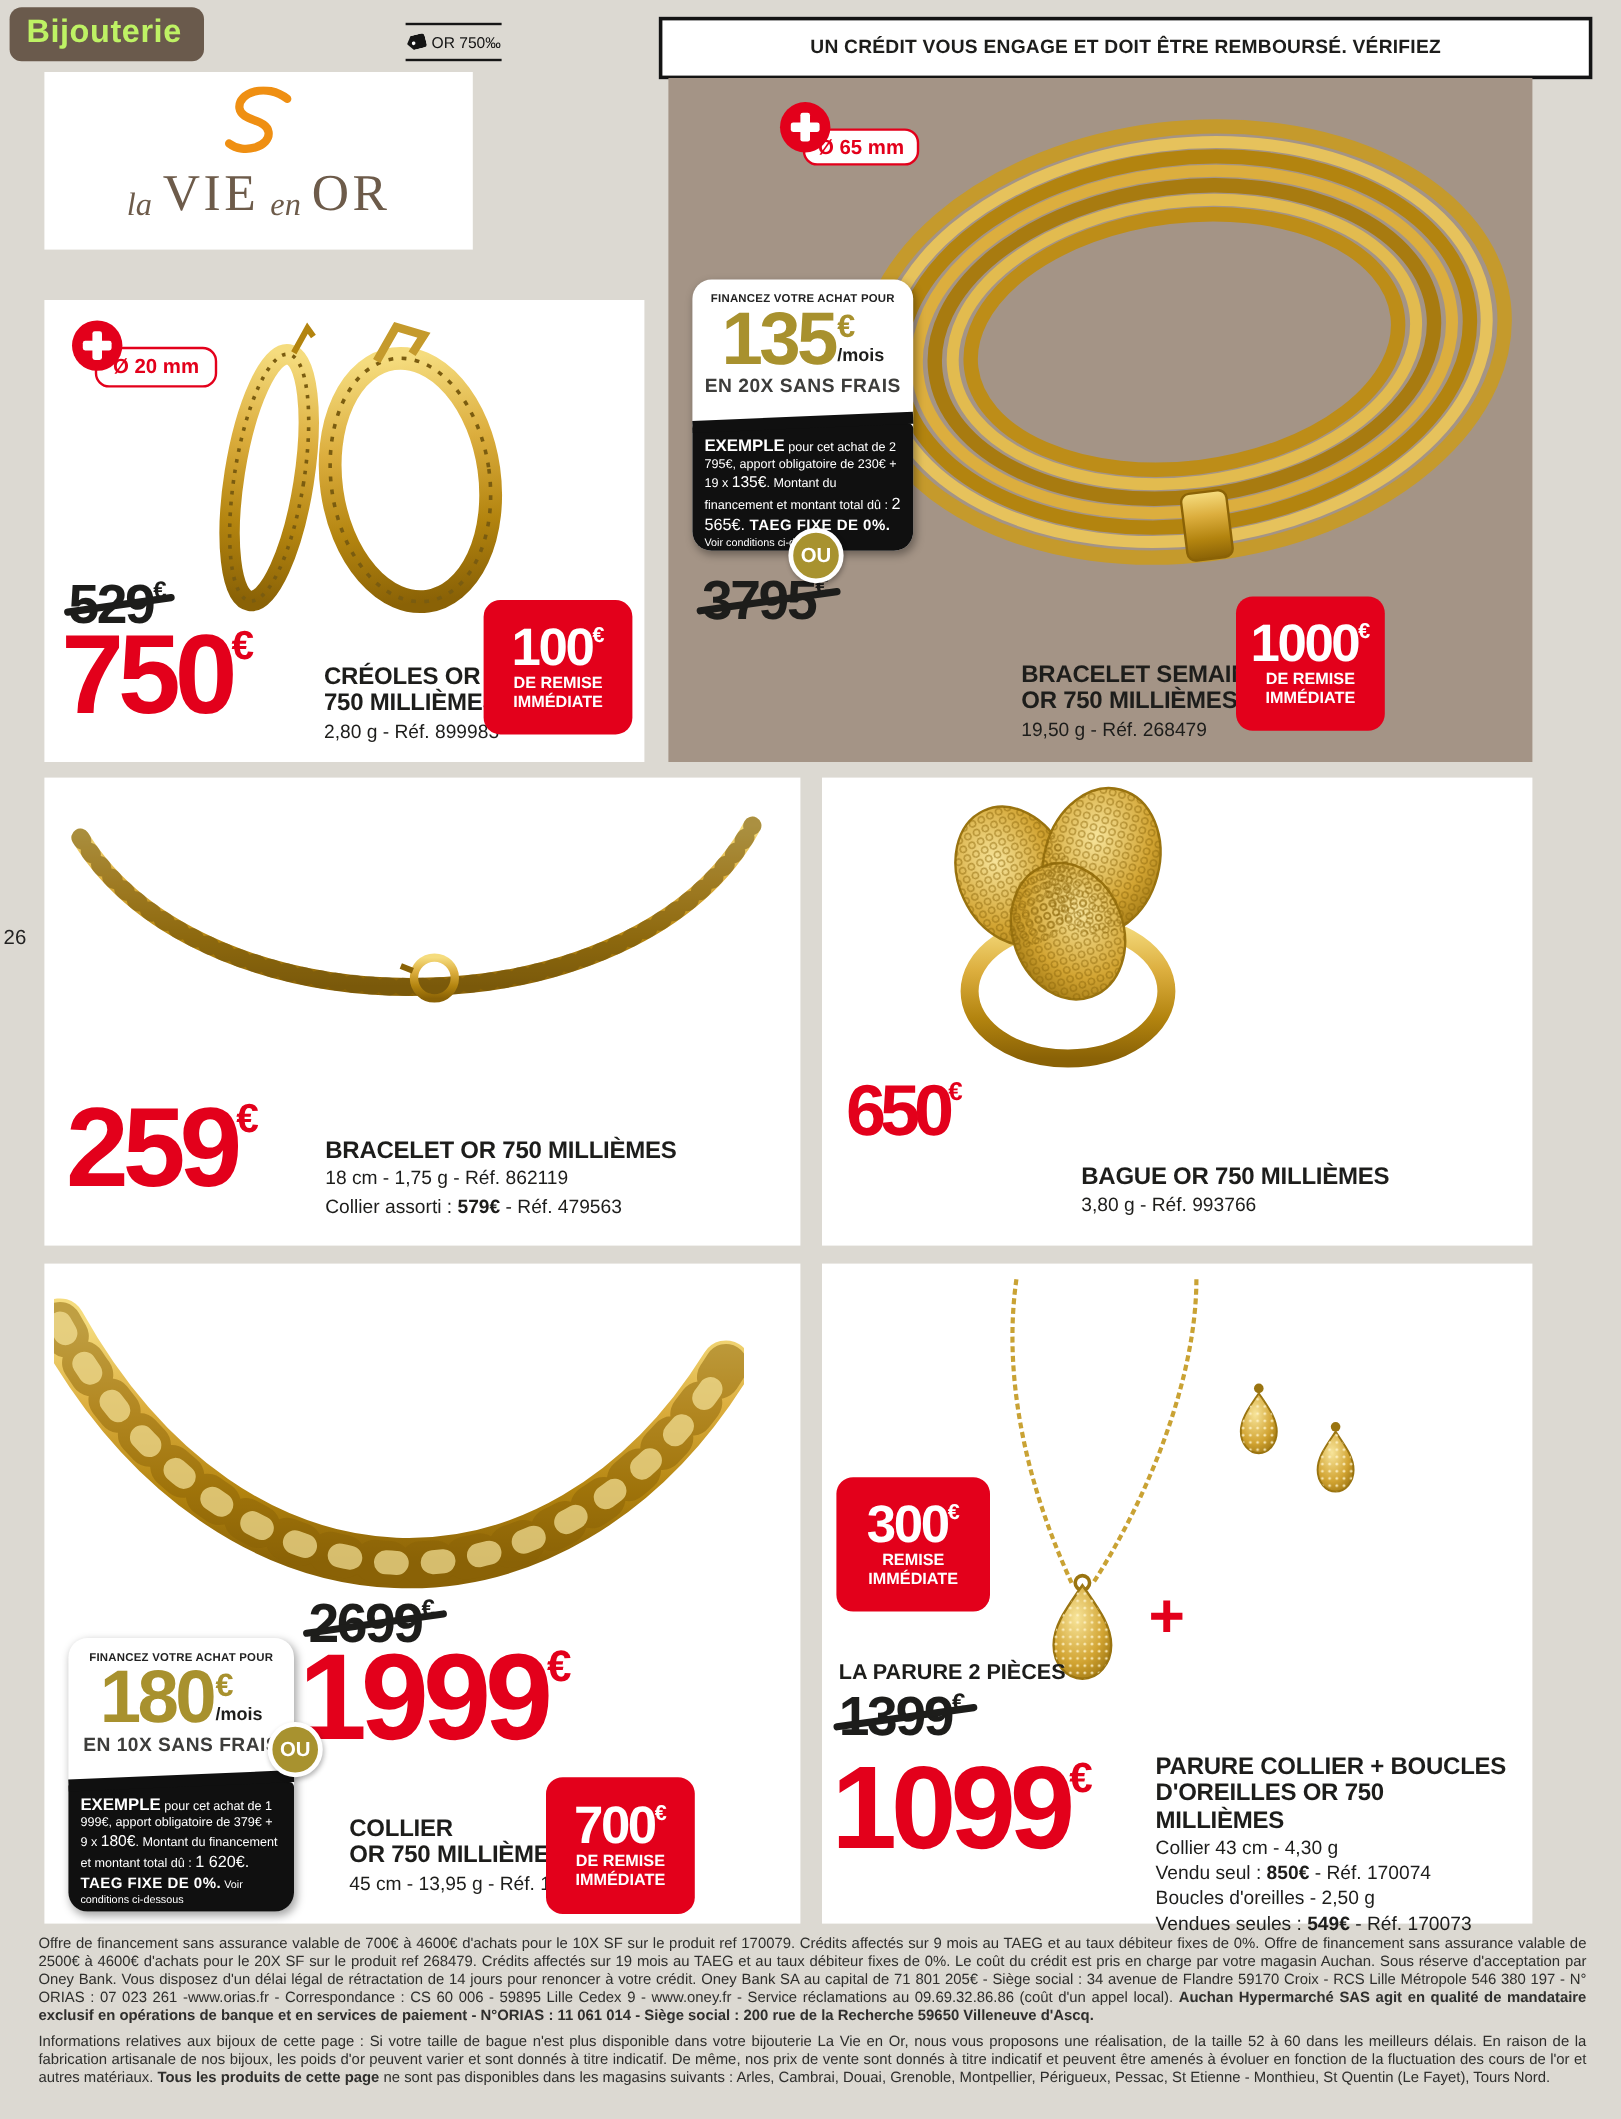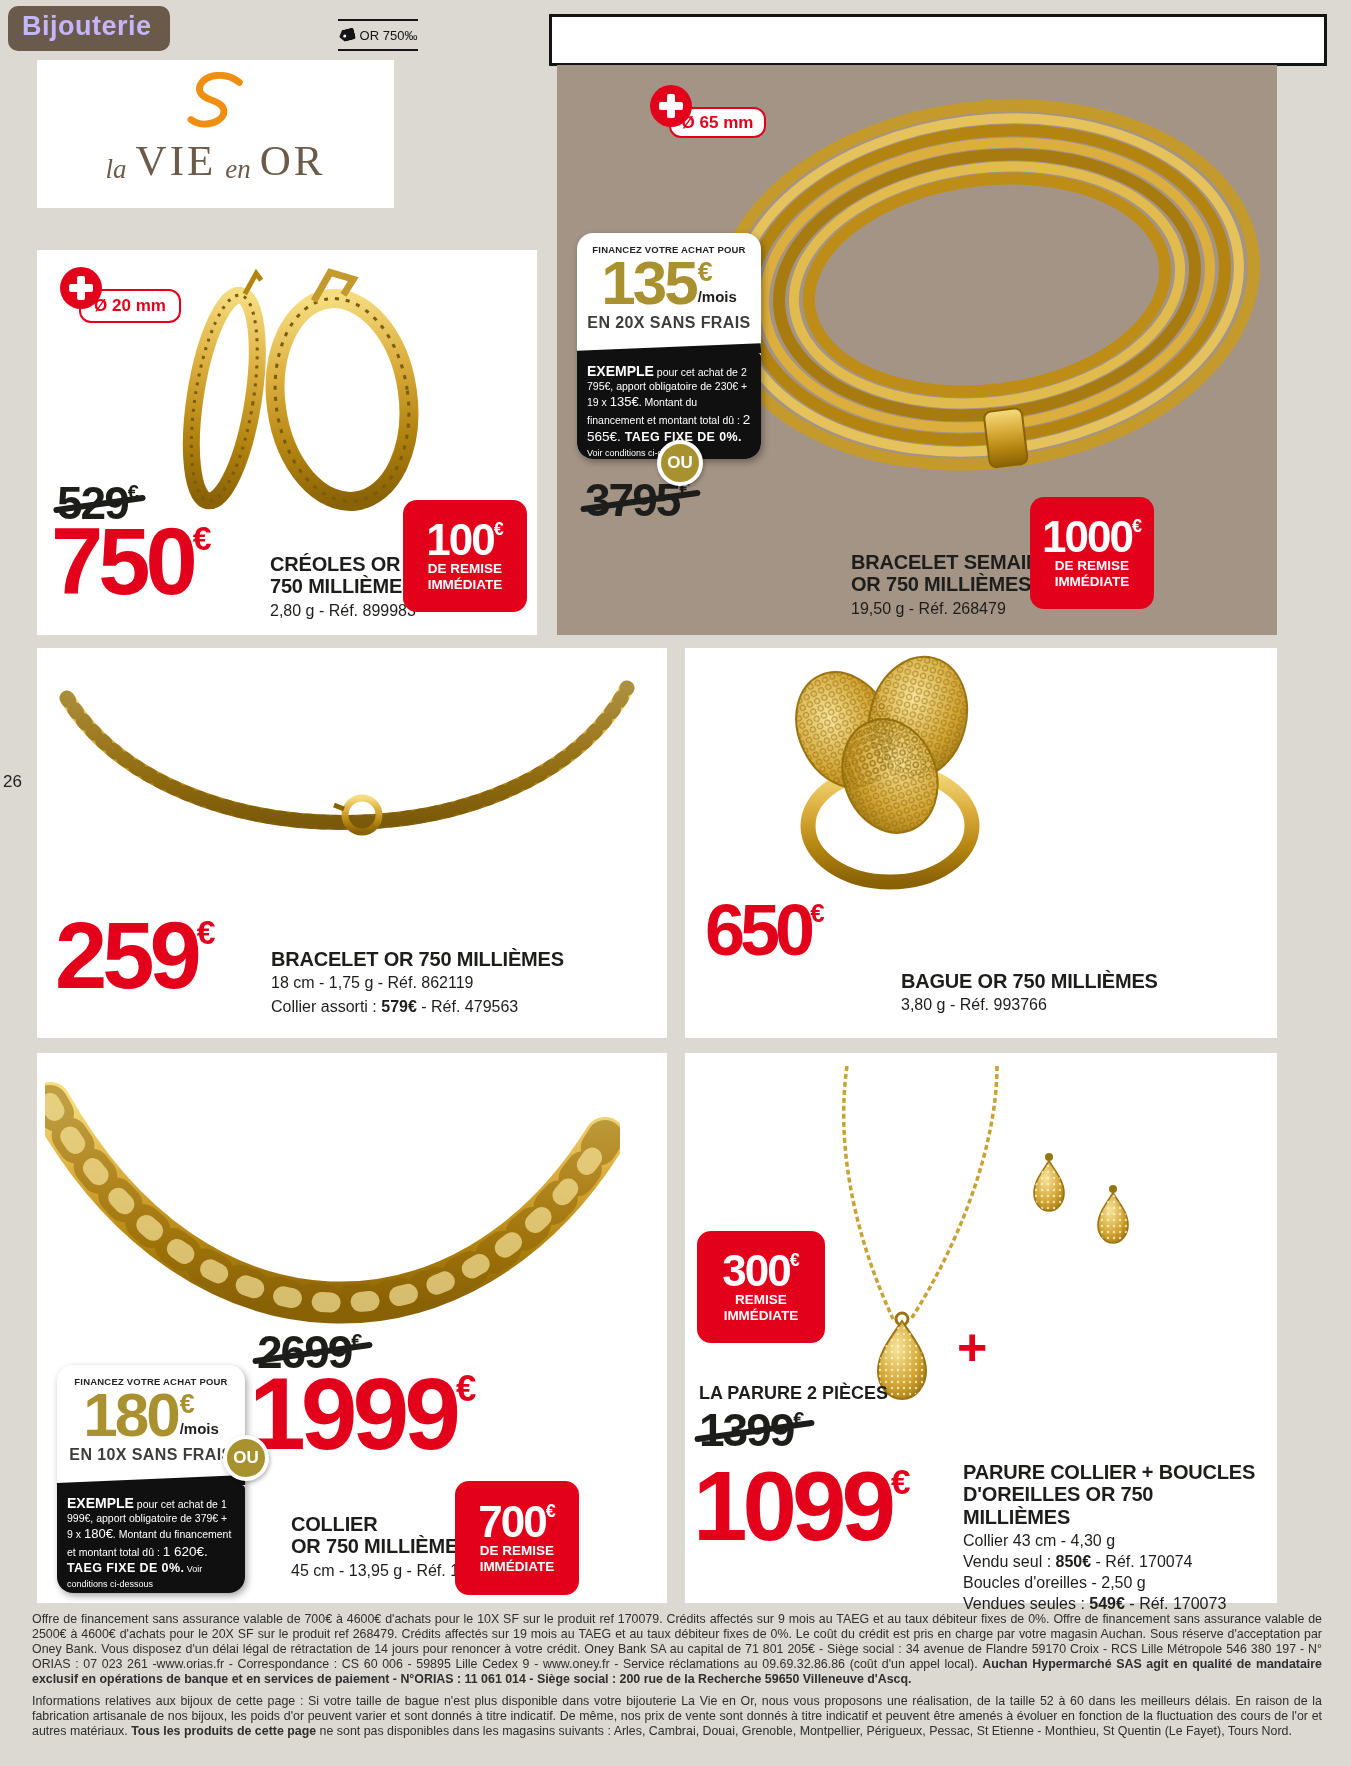--- a/index.html
+++ b/index.html
@@ -2,21 +2,21 @@
 <html><head>
 <meta charset="utf-8">
 <style>
   html,body{margin:0;padding:0;background:#b9b6af;}
   *{box-sizing:border-box;}
   #page{position:relative;width:1351px;height:1766px;background:#dcd9d2;overflow:hidden;
         font-family:"Liberation Sans",sans-serif;color:#1d1d1b;}
   .card{position:absolute;background:#fff;}
 
   
-  #bijou-badge{position:absolute;left:8px;top:6px;background:#6a5a4c;color:#c4b5fd;
+  #bijou-badge{position:absolute;left:8px;top:6px;background:#6a5a4c;color:#bef264;
     font-size:27px;font-weight:bold;padding:5px 18px 9px 14px;border-radius:10px;letter-spacing:.5px;}
   #logo-card{left:37px;top:60px;width:357px;height:148px;text-align:center;}
   .logo-text{display:flex;align-items:flex-end;gap:9px;justify-content:center;
     font-family:"Liberation Serif",serif;color:#6d5b4a;margin-top:-4px;}
   .lg-it{font-style:italic;font-size:27px;}
   .lg-caps{font-size:43px;letter-spacing:3px;}
   #gold-badge{position:absolute;left:338px;top:19px;width:80px;height:32px;
     border-top:2px solid #161616;border-bottom:2px solid #161616;
     display:flex;align-items:center;justify-content:center;gap:5px;font-size:13px;color:#141414;}
   .tag-icon{width:16px;height:12px;background:#141414;border-radius:2px 3px 3px 2px;position:relative;
@@ -121,20 +121,21 @@
       <span class="lg-caps">OR</span>
     </div>
   </div>
 
   <div id="gold-badge">
     <span class="tag-icon"></span>
     <span>OR 750‰</span>
   </div>
 
   <div id="warn-box">
+    <span>UN CRÉDIT VOUS ENGAGE ET DOIT ÊTRE REMBOURSÉ. VÉRIFIEZ</span>
   </div>
 
   <div class="card" style="left:37px;top:250px;width:500px;height:385px;">
     <span class="plus-circle" style="left:23px;top:17px;"></span>
     <span class="pill" style="left:42px;top:39px;width:102px;height:34px;">Ø 20 mm</span>
 
     <svg style="position:absolute;left:115px;top:0;" width="270" height="268" viewBox="0 0 270 268">
       <g transform="rotate(9 72 150)">
         <ellipse cx="72" cy="148" rx="29" ry="104" fill="none" stroke="url(#goldg)" stroke-width="17"></ellipse>
         <ellipse cx="72" cy="148" rx="29" ry="104" fill="none" stroke="#7a5c10" stroke-width="3" stroke-dasharray="3 6"></ellipse>
@@ -242,21 +243,21 @@
       <ellipse cx="150" cy="178" rx="82" ry="56" fill="none" stroke="url(#goldg)" stroke-width="15"></ellipse>
       <g>
         <ellipse cx="105" cy="82" rx="46" ry="60" transform="rotate(-25 105 82)" fill="url(#goldr)" stroke="#9a7410" stroke-width="2"></ellipse>
         <ellipse cx="178" cy="70" rx="48" ry="62" transform="rotate(15 178 70)" fill="url(#goldr)" stroke="#9a7410" stroke-width="2"></ellipse>
         <ellipse cx="150" cy="128" rx="58" ry="46" transform="rotate(70 150 128)" fill="url(#goldr)" stroke="#9a7410" stroke-width="2"></ellipse>
         <ellipse cx="105" cy="82" rx="46" ry="60" transform="rotate(-25 105 82)" fill="url(#fil)" opacity=".55"></ellipse>
         <ellipse cx="178" cy="70" rx="48" ry="62" transform="rotate(15 178 70)" fill="url(#fil)" opacity=".55"></ellipse>
         <ellipse cx="150" cy="128" rx="58" ry="46" transform="rotate(70 150 128)" fill="url(#fil)" opacity=".55"></ellipse>
       </g>
     </svg>
-    <div class="price-big" style="left:20px;top:252px;font-size:72px;">
+    <div class="price-big" style="left:20px;top:252px;font-size:60px;">
       <span>650</span><span class="sup">€</span>
     </div>
     <div class="name-block" style="left:216px;top:322px;">
       <div class="n">BAGUE OR 750 MILLIÈMES</div>
       <div class="d">3,80 g - Réf. 993766</div>
     </div>
   </div>
 
   <div class="card" style="left:37px;top:1053px;width:630px;height:550px;">
     <svg style="position:absolute;left:8px;top:10px;" width="575" height="325" viewBox="0 0 575 325">

